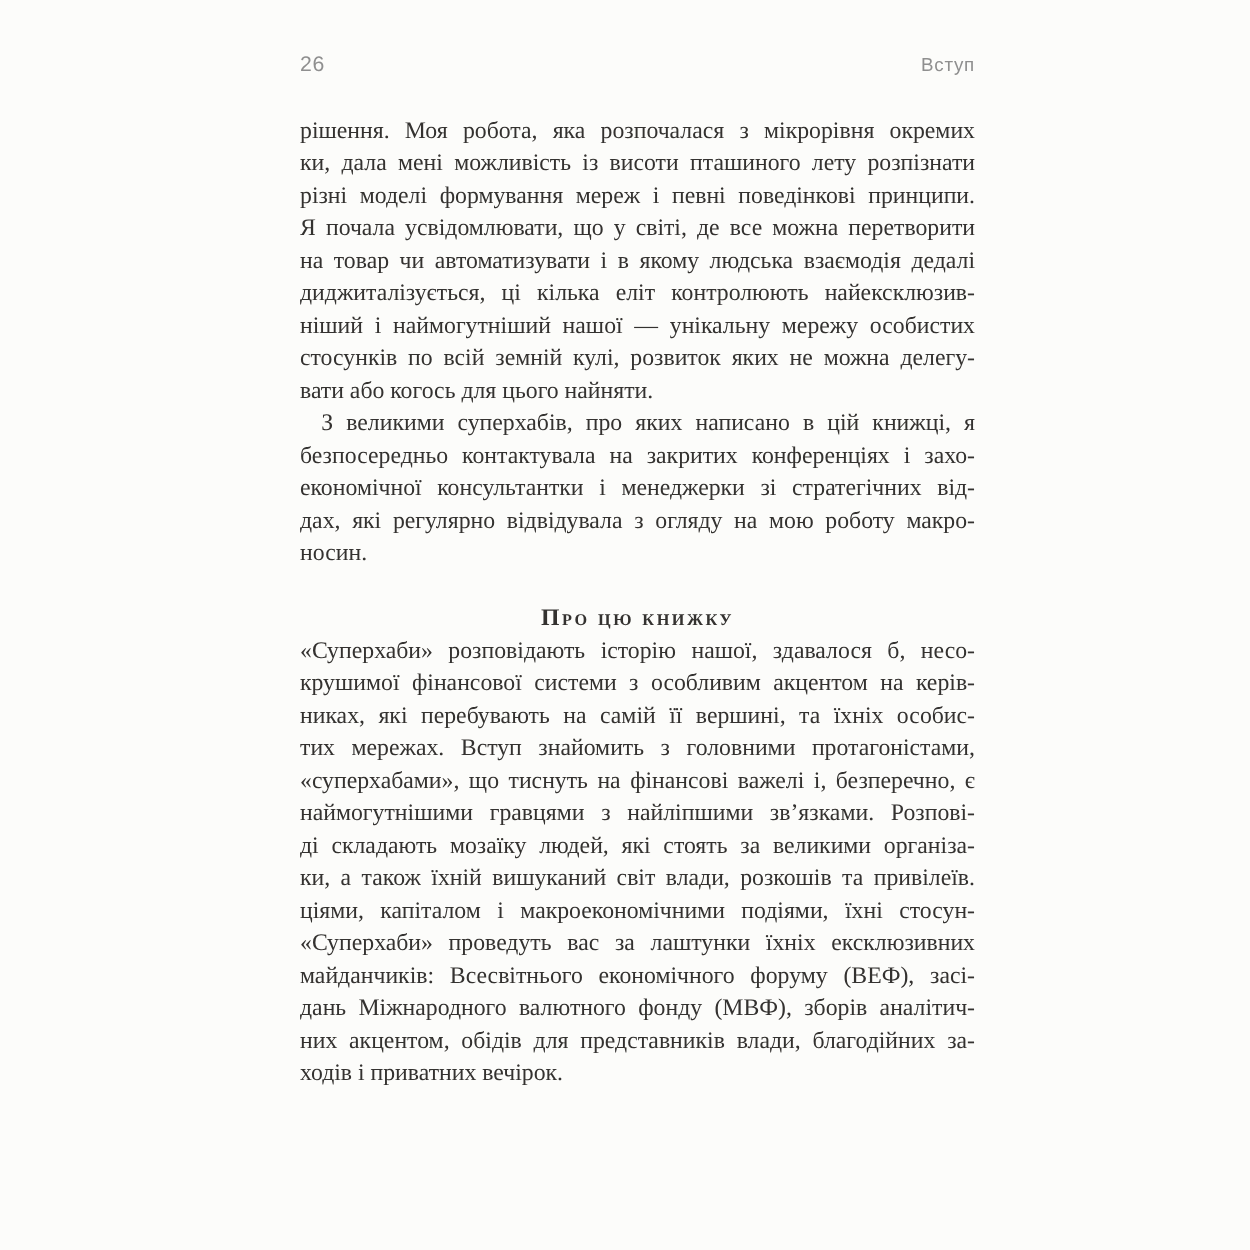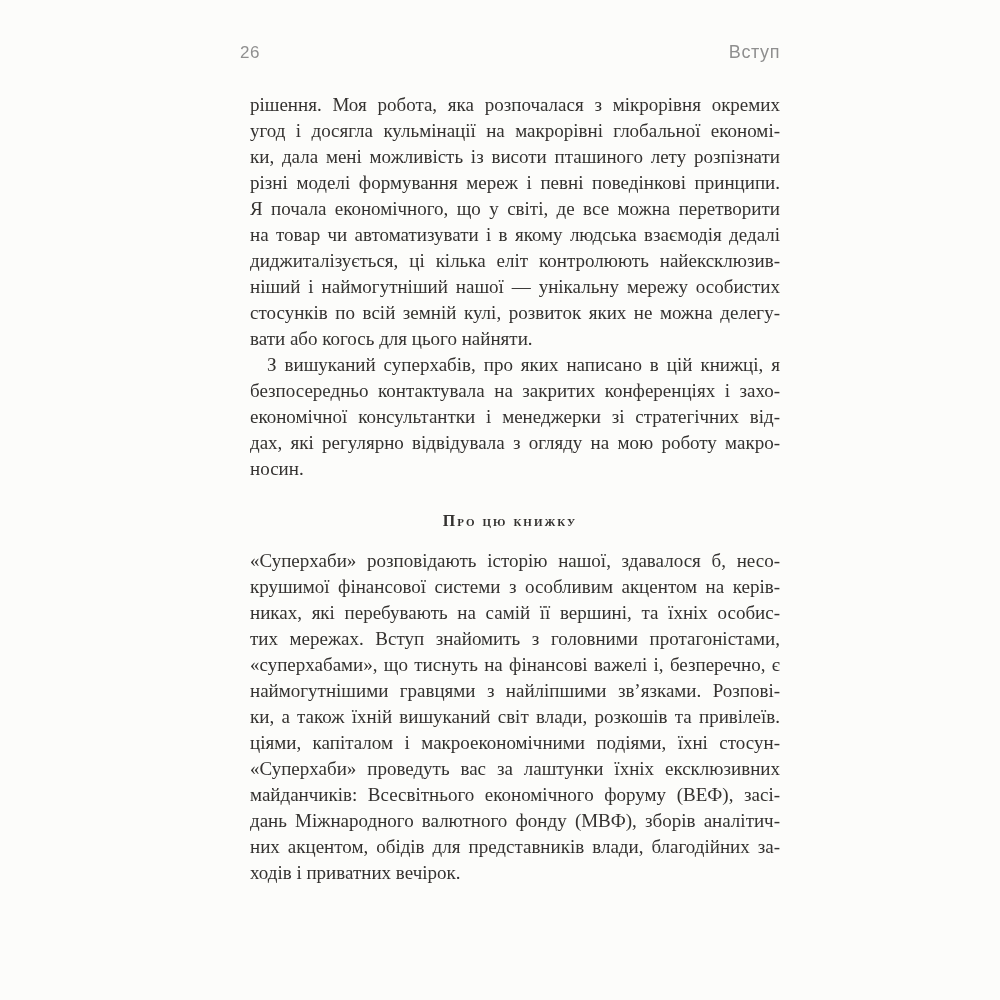--- a/index.html
+++ b/index.html
@@ -30,95 +30,94 @@
     justify-content:space-between;
     align-items:baseline;
     color:var(--muted);
     font-family:"Liberation Sans", sans-serif;
   }
   .page-number{
     font-size:17px;
     letter-spacing:0.5px;
   }
   .section-title{
-    font-size:18px;
+    font-size:15px;
     letter-spacing:0.6px;
   }
   .text-column{
     position:absolute;
     left:240px;
     top:92px;
     width:540px;
     font-size:19px;
     line-height:26px;
     color:var(--ink);
   }
   .paragraph{margin:0;}
   .line{
     text-align:justify;
     text-align-last:justify;
     white-space:normal;
-    margin-left:10px;
   }
   .line.last{
     text-align-last:left;
   }
   .line.indent{
     text-indent:17px;
   }
   .section-heading{
     text-align:center;
     font-weight:bold;
-    font-size:16px;
+    font-size:19px;
     line-height:26px;
     font-variant:small-caps;
     letter-spacing:2px;
     margin-top:26px;
-    margin-bottom:14px;
+    margin-bottom:0;
     color:var(--ink);
   }
 </style>
 </head>
 <body>
 
 <div class="page">
 
   <div class="running-header">
     <span class="page-number">26</span>
     <span class="section-title">Вступ</span>
   </div>
 
   <div class="text-column">
       <div class="paragraph">
         <div class="line">рішення. Моя робота, яка розпочалася з мікрорівня окремих</div>
-        <div class="line">угод і досягла кульмінації на макрорівні глобальної економі-</div>
         <div class="line">ки, дала мені можливість із висоти пташиного лету розпізнати</div>
         <div class="line">різні моделі формування мереж і певні поведінкові принципи.</div>
-        <div class="line">Я почала економічного, що у світі, де все можна перетворити</div>
+        <div class="line">Я почала усвідомлювати, що у світі, де все можна перетворити</div>
         <div class="line">на товар чи автоматизувати і в якому людська взаємодія дедалі</div>
         <div class="line">диджиталізується, ці кілька еліт контролюють найексклюзив-</div>
         <div class="line">ніший і наймогутніший нашої — унікальну мережу особистих</div>
         <div class="line">стосунків по всій земній кулі, розвиток яких не можна делегу-</div>
         <div class="line last">вати або когось для цього найняти.</div>
       </div>
       <div class="paragraph">
-        <div class="line indent">З вишуканий суперхабів, про яких написано в цій книжці, я</div>
+        <div class="line indent">З великими суперхабів, про яких написано в цій книжці, я</div>
         <div class="line">безпосередньо контактувала на закритих конференціях і захо-</div>
         <div class="line">економічної консультантки і менеджерки зі стратегічних від-</div>
         <div class="line">дах, які регулярно відвідувала з огляду на мою роботу макро-</div>
         <div class="line last">носин.</div>
       </div>
       <h2 class="section-heading">Про цю книжку</h2>
       <div class="paragraph">
         <div class="line">«Суперхаби» розповідають історію нашої, здавалося б, несо-</div>
         <div class="line">крушимої фінансової системи з особливим акцентом на керів-</div>
         <div class="line">никах, які перебувають на самій її вершині, та їхніх особис-</div>
         <div class="line">тих мережах. Вступ знайомить з головними протагоністами,</div>
         <div class="line">«суперхабами», що тиснуть на фінансові важелі і, безперечно, є</div>
         <div class="line">наймогутнішими гравцями з найліпшими зв’язками. Розпові-</div>
+        <div class="line">ді складають мозаїку людей, які стоять за великими організа-</div>
         <div class="line">ки, а також їхній вишуканий світ влади, розкошів та привілеїв.</div>
         <div class="line">ціями, капіталом і макроекономічними подіями, їхні стосун-</div>
         <div class="line">«Суперхаби» проведуть вас за лаштунки їхніх ексклюзивних</div>
         <div class="line">майданчиків: Всесвітнього економічного форуму (ВЕФ), засі-</div>
         <div class="line">дань Міжнародного валютного фонду (МВФ), зборів аналітич-</div>
         <div class="line">них акцентом, обідів для представників влади, благодійних за-</div>
         <div class="line last">ходів і приватних вечірок.</div>
       </div>
     </div>
 

